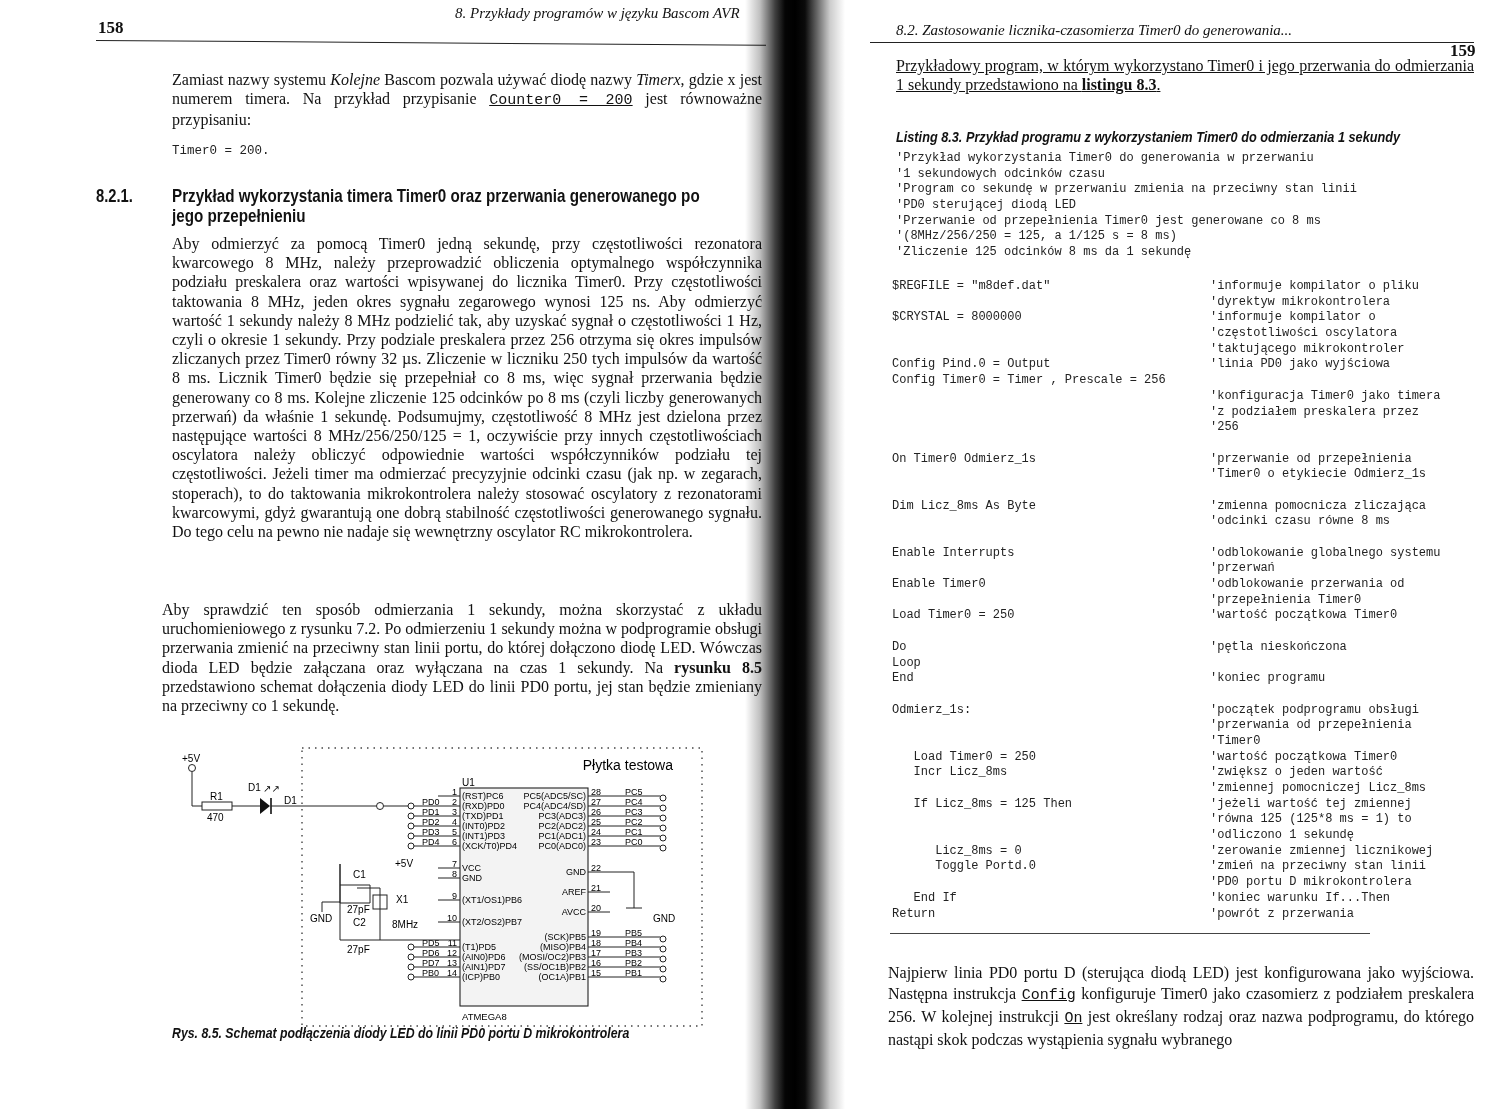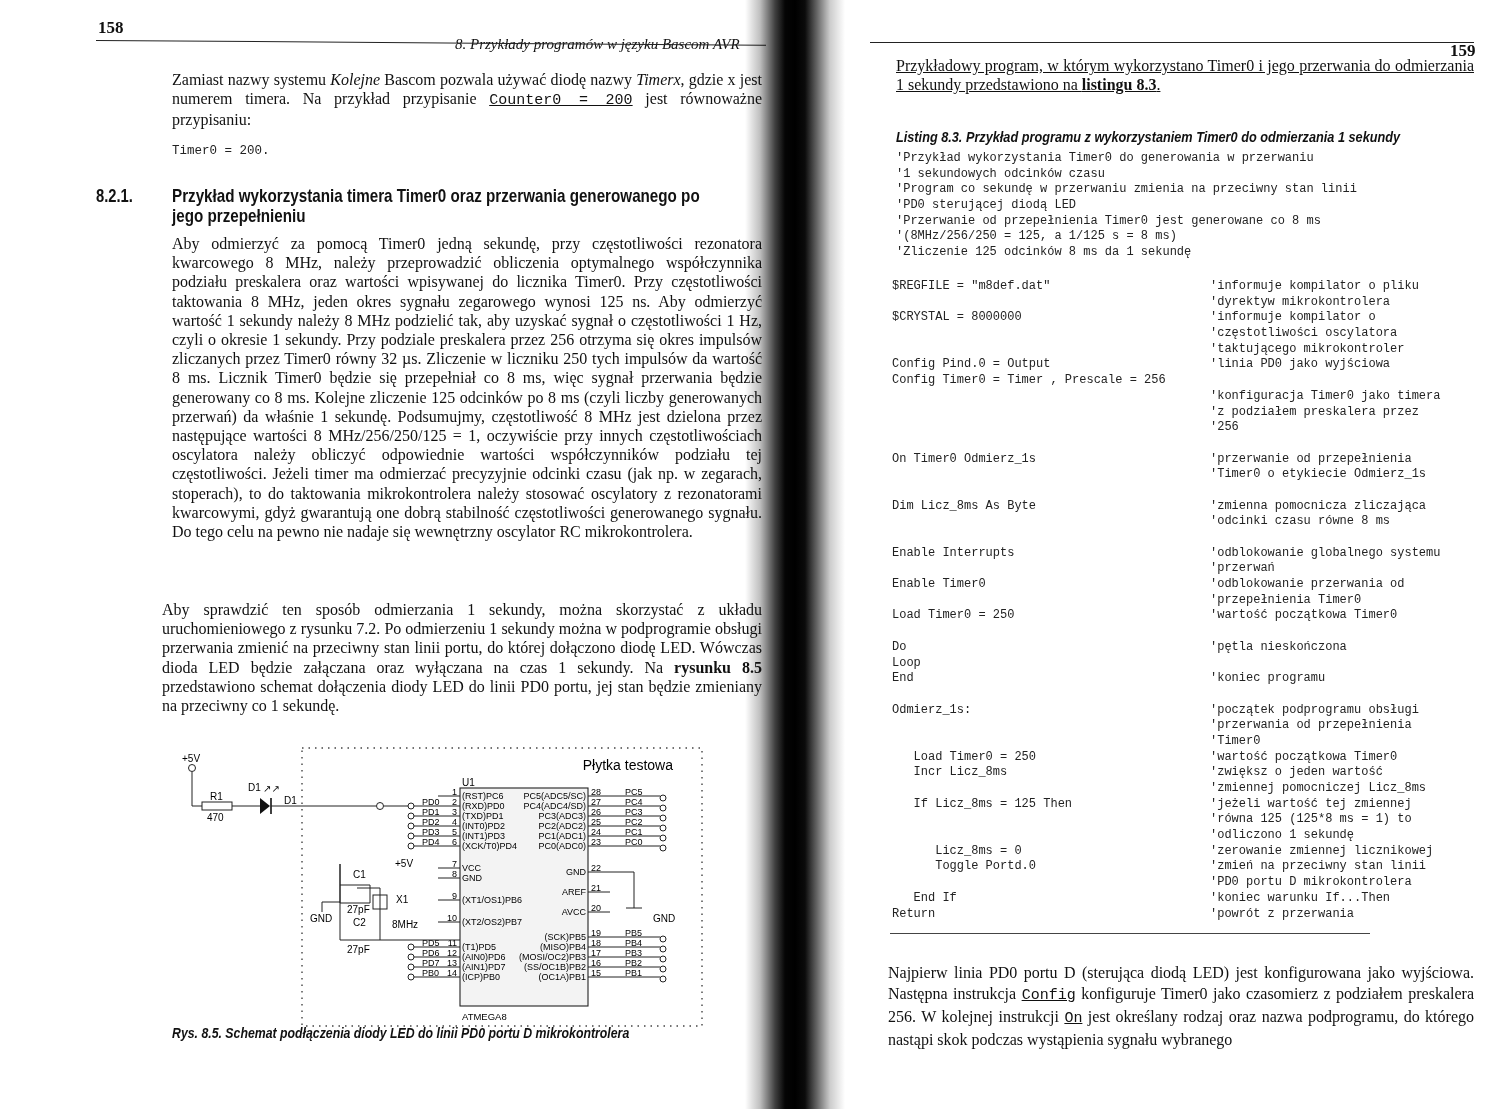--- a/index.html
+++ b/index.html
@@ -25,21 +25,21 @@
   .codecol-r { position:absolute; left:318px; }
   b { font-weight:bold; }
   i { font-style:italic; }
   svg text { font-family:"Liberation Sans", sans-serif; }
 </style>
 </head>
 <body>
 
 <div class="page left">
   <div class="pagenum" style="left:98px;text-align:right;">158</div>
-  <div class="runhead" style="left:455px; top:36px;">8. Przykłady programów w języku Bascom AVR</div>
+  <div class="runhead" style="left:455px; top:5px;">8. Przykłady programów w języku Bascom AVR</div>
   <div class="rule" style="left:96px; top:40px; width:670px; transform:rotate(0.4deg); transform-origin:left;"></div>
 
   <div class="body-text" style="left:172px; top:70px; width:590px;">
     <span>Zamiast nazwy systemu </span><i>Kolejne</i><span> Bascom pozwala używać diodę nazwy </span><i>Timerx</i><span>, gdzie x jest  numerem timera. Na przykład przypisanie </span><span class="mono">Counter0  =  200</span><span> jest równoważne przypisaniu:</span>
   </div>
 
   <div class="code" style="left:172px; top:144px; font-size:12.5px;">Timer0 = 200.</div>
 
   <div class="sec-num" style="left:96px; top:186px;">8.2.1.</div>
   <div class="sec-title" style="left:172px; top:186px; width:680px;">Przykład wykorzystania timera Timer0 oraz przerwania generowanego po jego przepełnieniu</div>
@@ -221,20 +221,21 @@
     <polyline points="440,132 464,132 464,168" fill="none" stroke="#222"></polyline>
     <line x1="456" y1="168" x2="472" y2="168" stroke="#222"></line>
   </svg>
 
   <div class="caption" style="left:172px; top:1024px;">Rys. 8.5. Schemat podłączenia diody LED do linii PD0 portu D mikrokontrolera</div>
 </div>
 
 <div class="spine"></div>
 
 <div class="page right">
+  <div class="runhead" style="left:36px; top:22px;">8.2. Zastosowanie licznika-czasomierza Timer0 do generowania...</div>
   <div class="pagenum" style="left:590px;margin-top:23px;">159</div>
   <div class="rule" style="left:10px; top:42px; width:604px;"></div>
 
   <div class="body-text" style="left:36px; top:56px; width:578px;text-decoration:underline;">
     <span>Przykładowy program, w którym wykorzystano Timer0 i jego przerwania do odmierzania 1 sekundy przedstawiono na </span><b>listingu 8.3</b><span>.</span>
   </div>
 
   <div class="caption" style="left:36px; top:128px; font-size:15.5px;">Listing 8.3. Przykład programu z wykorzystaniem Timer0 do odmierzania 1 sekundy</div>
 
   <div class="code" style="left:36px; top:151px;" id="header-comments"><div class="code-line">'Przykład wykorzystania Timer0 do generowania w przerwaniu</div><div class="code-line">'1 sekundowych odcinków czasu</div><div class="code-line">'Program co sekundę w przerwaniu zmienia na przeciwny stan linii</div><div class="code-line">'PD0 sterującej diodą LED</div><div class="code-line">'Przerwanie od przepełnienia Timer0 jest generowane co 8 ms</div><div class="code-line">'(8MHz/256/250 = 125, a 1/125 s = 8 ms)</div><div class="code-line">'Zliczenie 125 odcinków 8 ms da 1 sekundę</div></div>

